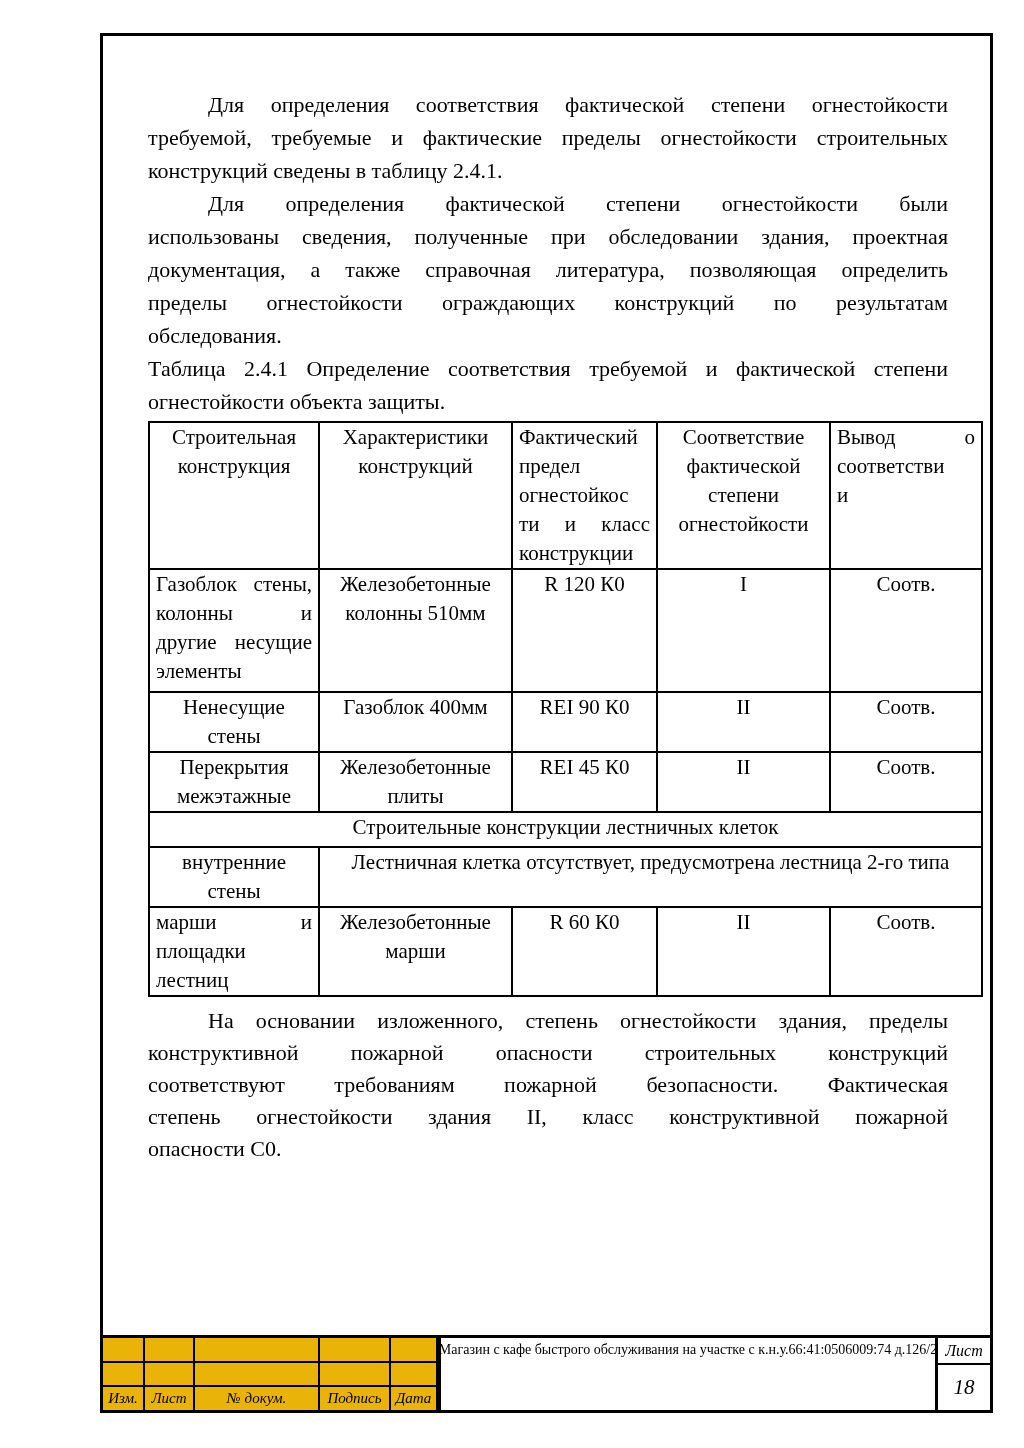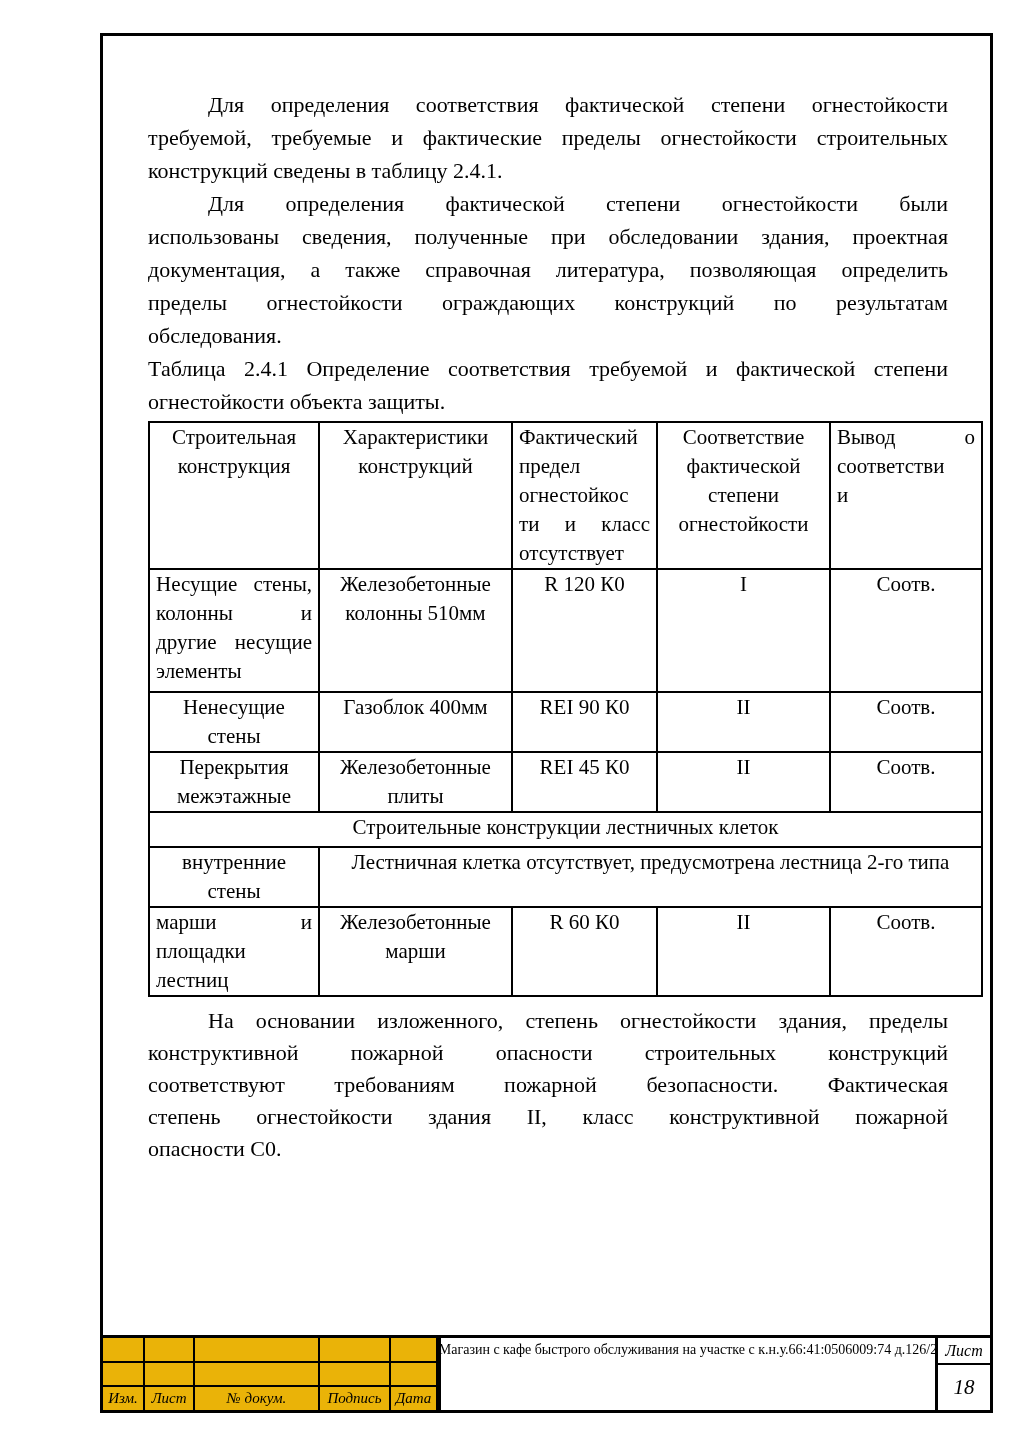--- a/index.html
+++ b/index.html
@@ -182,31 +182,31 @@
         <tbody>
             <tr class="h-row">
           <td>Строительная
 конструкция</td>
           <td>Характеристики
 конструкций</td>
           <td class="jlast">Фактический
 предел
 огнестойкос
 ти и класс
-отсутствует</td>
+конструкции</td>
           <td>Соответствие
 фактической
 степени
 огнестойкости</td>
           <td class="jlast">Вывод о
 соответстви
 и</td>
         </tr>
         <tr class="r1">
-          <td class="jlast">Несущие стены,
+          <td class="jlast">Газоблок стены,
 колонны и
 другие несущие
 элементы</td>
           <td>Железобетонные
 колонны 510мм</td>
           <td>R 120 К0</td>
           <td>I</td>
           <td>Соотв.</td>
         </tr>
         <tr class="r2">

